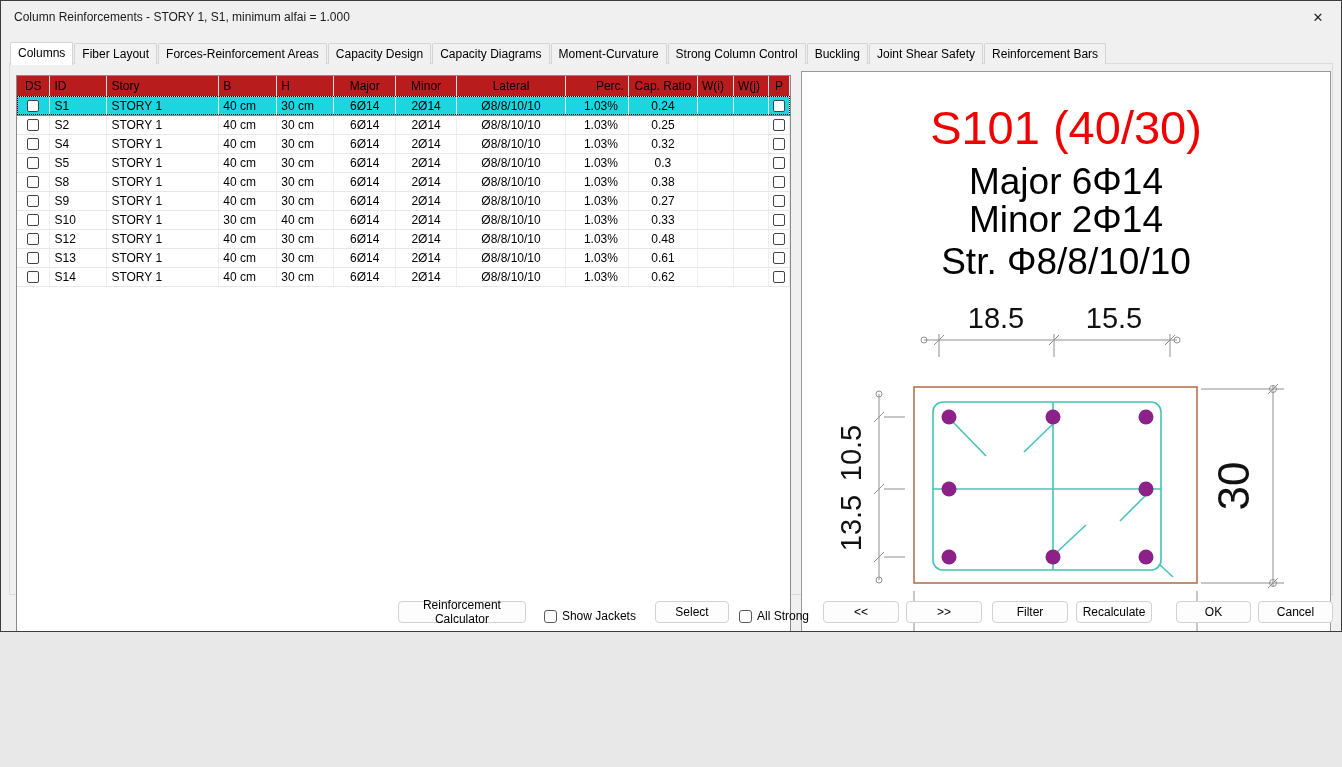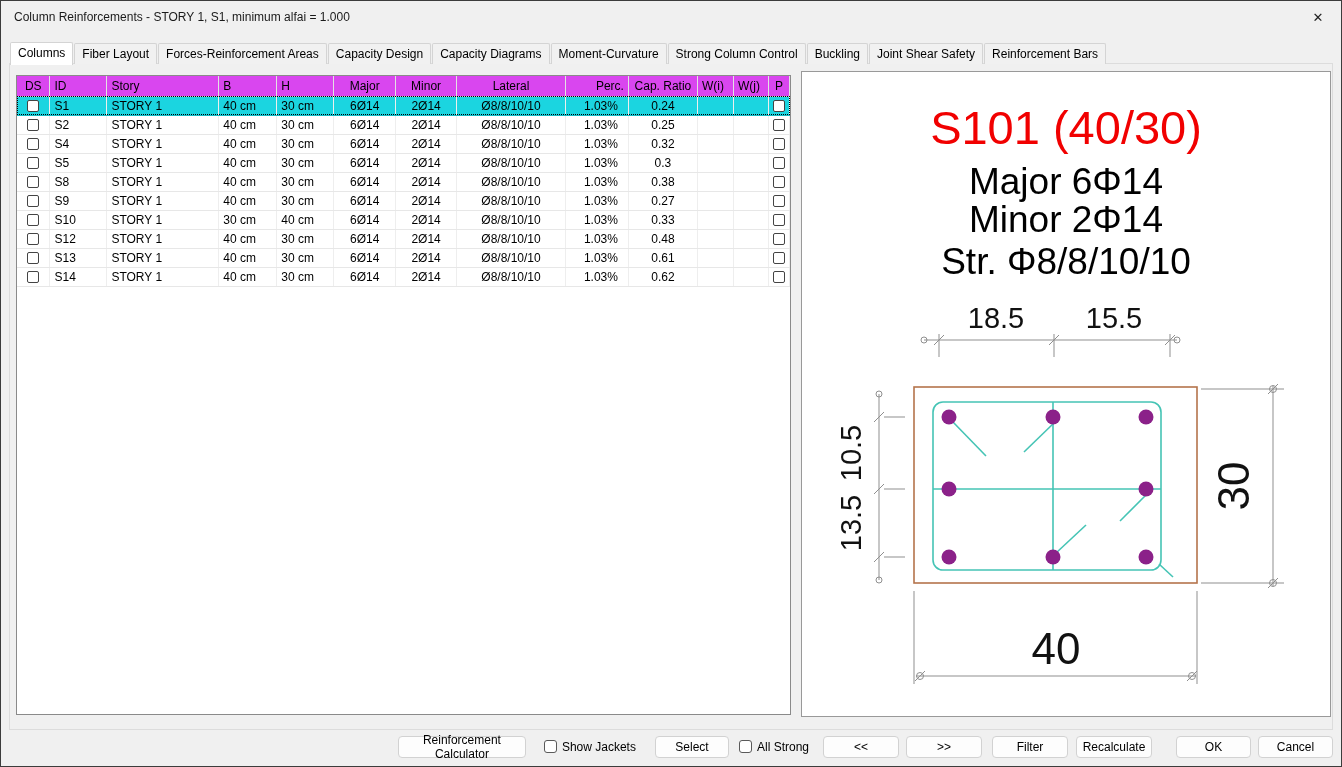--- a/index.html
+++ b/index.html
@@ -1,19 +1,19 @@
 <!DOCTYPE html>
 <html style="--selection: #1bd5e0; --title_red: #f10000; --rebar: #8b2189; --stirrup: #45c4b5; --concrete: #b5744b;"><head>
 <meta charset="utf-8">
 <style>
   * { box-sizing: border-box; margin: 0; padding: 0; }
   html, body { width: 1342px; height: 767px; }
   body { font-family: "Liberation Sans", sans-serif; background: #e8e8e8; }
 
-  .window { position: relative; width: 1342px; height: 767px; background: #f0f0f0;
+  .window { position: relative; width: 1342px; height: 632px; background: #f0f0f0;
             border: 1px solid #3c3c3c; overflow: hidden; }
 
   
   .titlebar { position: absolute; top: 0; left: 0; right: 0; height: 32px;
               display: flex; align-items: center; }
   .title { margin-left: 13px; font-size: 12px; color: #1a1a1a; }
   .close-btn { position: absolute; right: 0; top: 0; width: 46px; height: 32px;
                display: flex; align-items: center; justify-content: center;
                font-size: 13px; color: #222; cursor: default; }
 
@@ -28,21 +28,21 @@
 
   .page { position: absolute; left: 8px; right: 8px; top: 62px; bottom: 36px;
           border: 1px solid #dcdcdc; background: #f0f0f0; }
 
   
   .table-wrap { position: absolute; left: 15px; top: 74px; width: 775px; height: 640px;
                 background: #fff; border: 1px solid #8a8a8a; overflow: hidden; }
   table { border-collapse: collapse; table-layout: fixed; font-size: 12px; color: #000; }
   th { font-weight: normal; text-align: left; height: 20px; padding: 0 4px;
        border-right: 1px solid #e2e2e2; border-bottom: 1px solid #c9c9c9;
-       background: #d946ef; overflow: hidden; white-space: nowrap; margin-left: 16px; }
+       background: #b91c1c; overflow: hidden; white-space: nowrap; margin-left: 16px; }
   td { height: 19px; padding: 0 4px; border-right: 1px solid #eeeeee;
        border-bottom: 1px solid #e7e7e7; overflow: hidden; white-space: nowrap; }
   .w-ds{width:33px}.w-id{width:57px}.w-story{width:112px}.w-b{width:58px}.w-h{width:57px}
   .w-major{width:62px}.w-minor{width:61px}.w-lateral{width:109px}.w-perc{width:63px}
   .w-ratio{width:69px}.w-wi{width:36px}.w-wj{width:35px}.w-p{width:21px}
   .a-c { text-align: center; }
   .a-r { text-align: right; }
   td.a-r { padding-right: 10px; }
   th.a-r { padding-right: 4px; }
   tr.selected td { background: var(--selection, #1bd5e0); border-bottom-color: #14b9c4; }
@@ -57,21 +57,21 @@
   .stirrup  { stroke: var(--stirrup, #45c4b5); stroke-width: 1.6; fill: none; }
   .rebar    { fill: var(--rebar, #8b2189); }
   .dim      { stroke: #8f8f8f; stroke-width: 1; fill: none; }
   .dtext     { fill: #111; font-size: 29px; }
   .dtext-big { fill: #111; font-size: 44px; }
   .sec-title { fill: var(--title_red, #f10000); font-size: 47px; }
   .sec-sub   { fill: #000; font-size: 37px; }
 
   
   .footer { position: absolute; left: 0; right: 8px; bottom: 8px; height: 23px;
-            display: flex; justify-content: flex-end; align-items: center; font-size: 12px; }
+            display: flex; justify-content: flex-end; align-items: flex-end; font-size: 12px; }
   .btn { height: 22px; background: #fdfdfd; border: 1px solid #d2d2d2; border-radius: 4px;
          font-size: 12px; font-family: "Liberation Sans", sans-serif;
          display: flex; align-items: center; justify-content: center; padding: 0 8px;
          color: #000; cursor: default; }
   .check-group { display: flex; align-items: center; gap: 5px; }
   .check-group .cb { width: 13px; height: 13px; border-radius: 3px; border-color: #5a5a5a; }
 </style>
 </head>
 <body>
 

